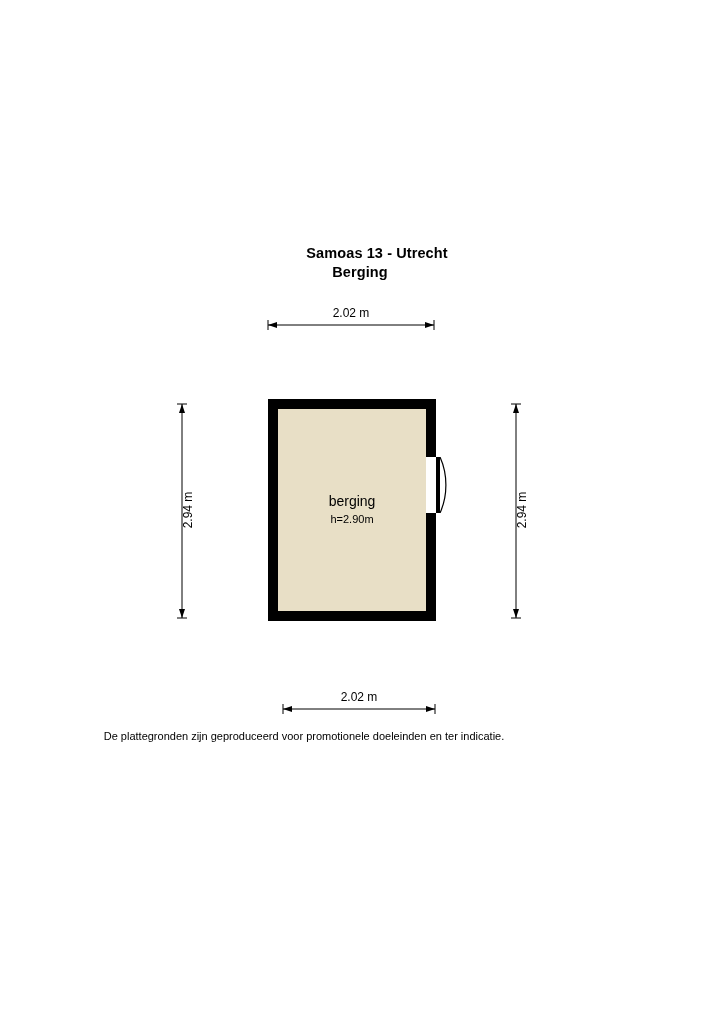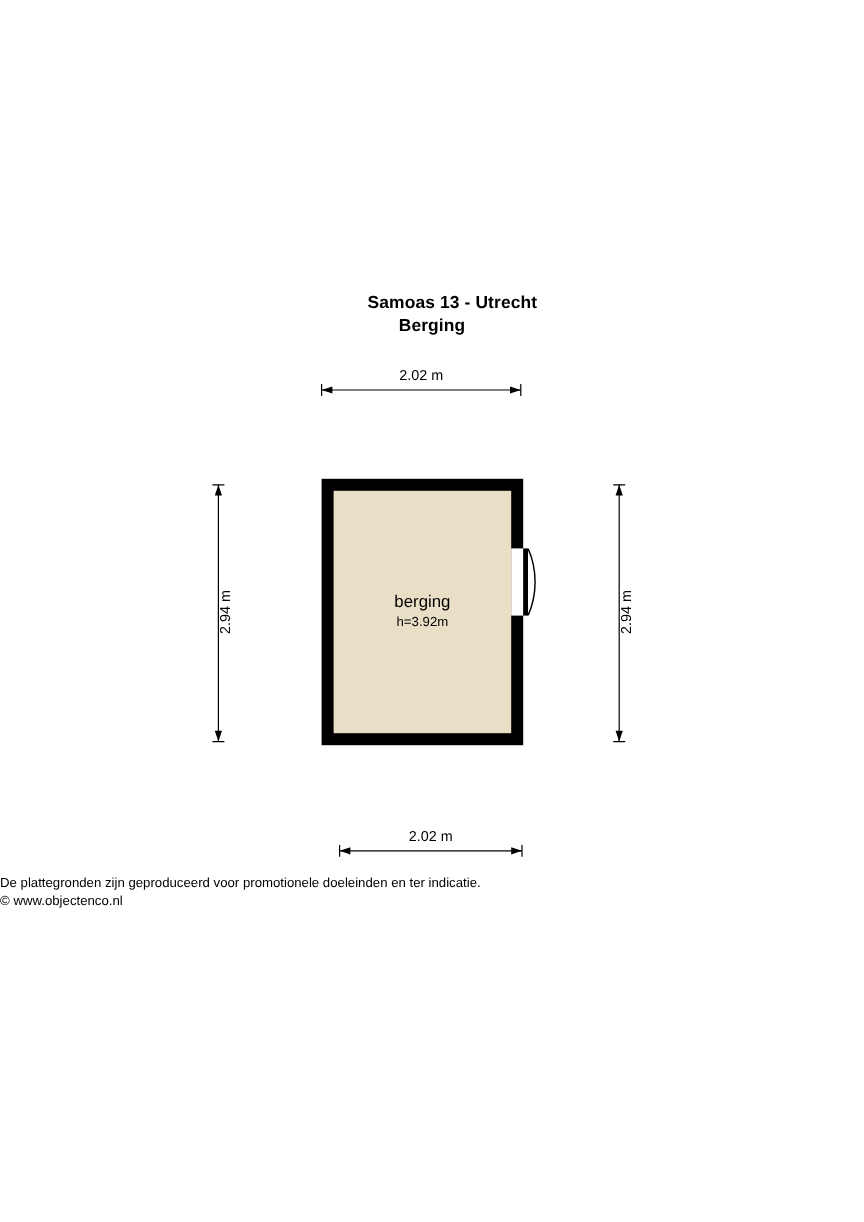--- a/index.html
+++ b/index.html
@@ -167,21 +167,21 @@
     width: 40px;
     height: 220px;
   }
 
   
   .footer {
     position: absolute;
     top: 729px;
     left: 0;
     width: 608px;
-    text-align: left;
+    text-align: center;
   }
   .footer div {
     font-size: 11px;
     line-height: 14.5px;
     color: #000000;
   }
 </style>
 </head>
 <body>
 
@@ -230,32 +230,31 @@
 
   <div class="door-gap"></div>
   <div class="door-leaf"></div>
   <svg class="door-arc" viewBox="0 0 44 56">
     <path d="M 4 0 A 44 56 0 0 1 4 56" fill="none" stroke="#000000" stroke-width="1.2"></path>
     <line x1="4" y1="56" x2="44" y2="56" stroke="#000000" stroke-width="0"></line>
   </svg>
 
   <div class="room-label">
     <div class="name">berging</div>
-    <div class="height">h=3.92m</div>
+    <div class="height">h=2.90m</div>
   </div>
 
   <div class="dim dim-bottom">
     <div class="dim-label label">2.02 m</div>
     <svg width="158" height="24" style="position:absolute;left:0;top:14px;">
       <line x1="3" y1="5" x2="155" y2="5" stroke="#000" stroke-width="1"></line>
       <polygon points="3,5 12,2 12,8" fill="#000"></polygon>
       <polygon points="155,5 146,2 146,8" fill="#000"></polygon>
       <line x1="3" y1="0" x2="3" y2="10" stroke="#000" stroke-width="1"></line>
       <line x1="155" y1="0" x2="155" y2="10" stroke="#000" stroke-width="1"></line>
     </svg>
   </div>
 
 </div>
 
 <div class="footer">
   <div>De plattegronden zijn geproduceerd voor promotionele doeleinden en ter indicatie.</div>
-  <div>© www.objectenco.nl</div>
 </div>
 
 </body></html>

